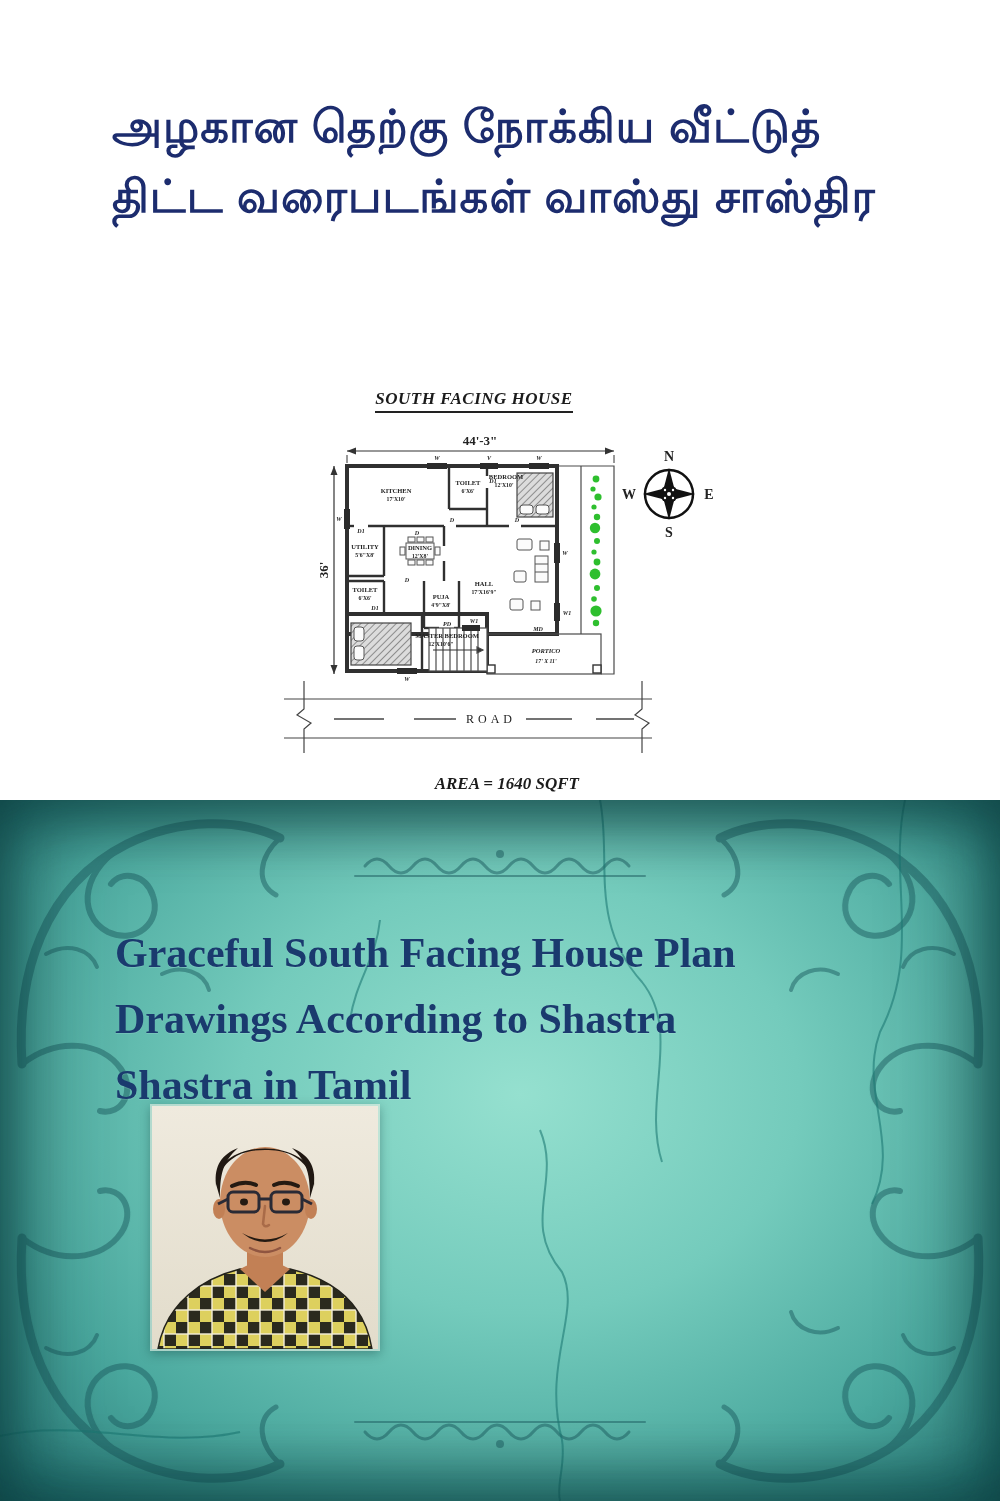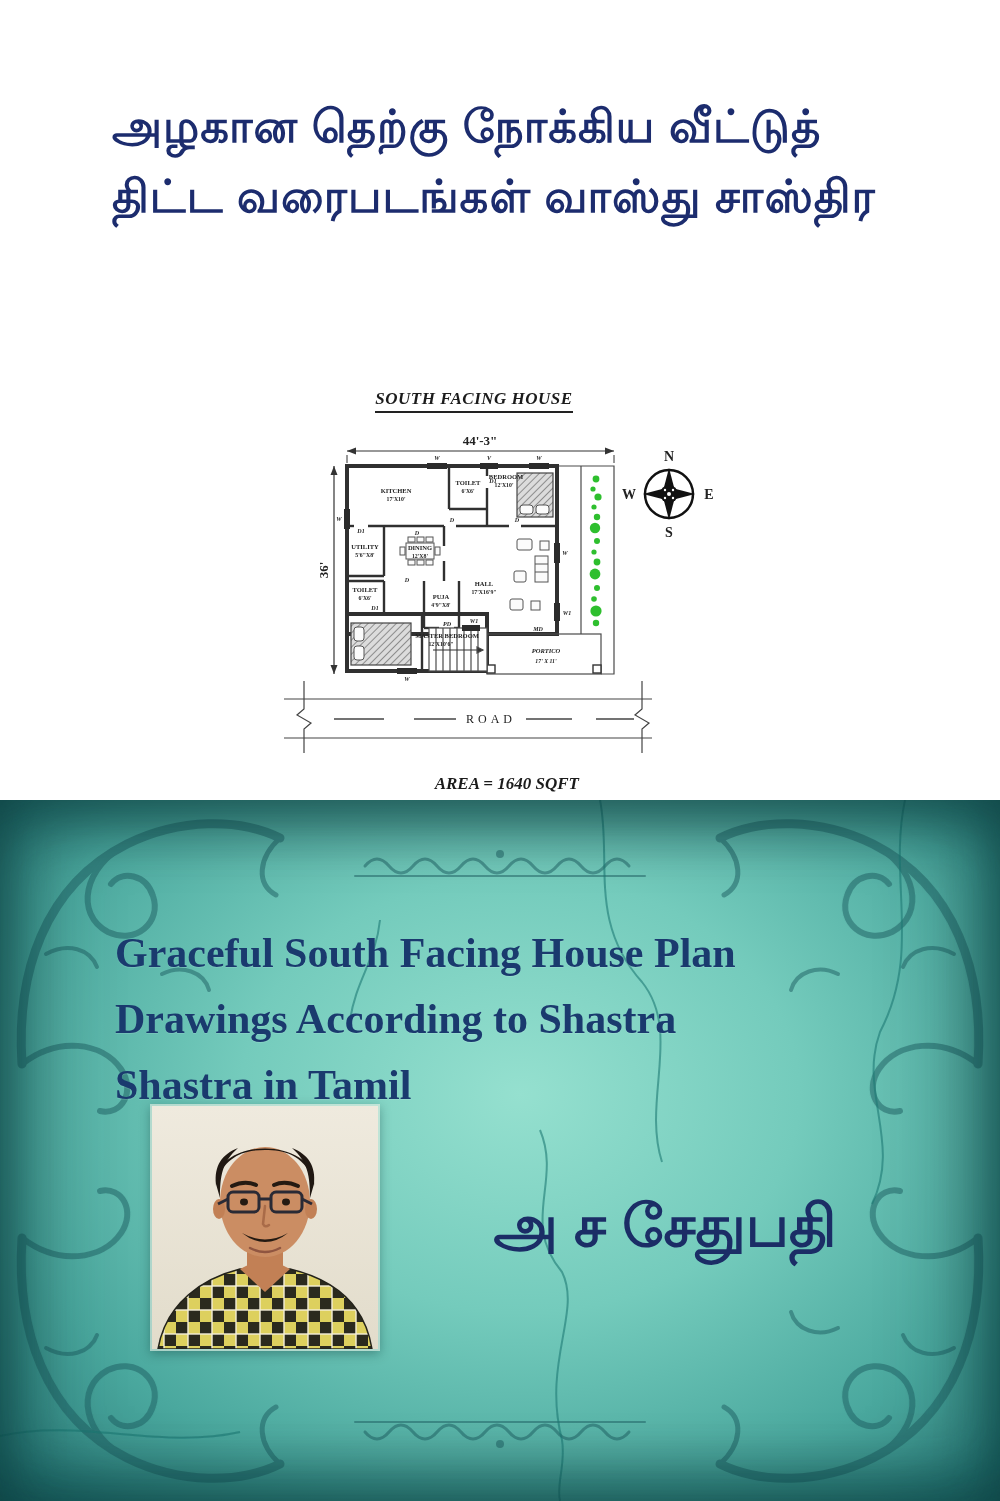--- a/index.html
+++ b/index.html
@@ -352,15 +352,14 @@
     <ellipse cx="92" cy="96" rx="4" ry="3.4" fill="#241a12"></ellipse>
     <ellipse cx="134" cy="96" rx="4" ry="3.4" fill="#241a12"></ellipse>
 
     <path d="M113,100 L111,118 Q113,122 117,119" stroke="#a96b48" stroke-width="2.5" fill="none" stroke-linecap="round"></path>
 
     <path d="M90,127 Q113,140 136,127 Q125,136 113,136 Q101,136 90,127 Z" fill="#241a12"></path>
 
     <path d="M98,142 Q113,150 128,142" stroke="#8f5540" stroke-width="2.5" fill="none" stroke-linecap="round"></path>
   </svg>
 
-  <div class="author">அ ச சேதுபதி</div>
 
 </div>
 
 </body></html>

